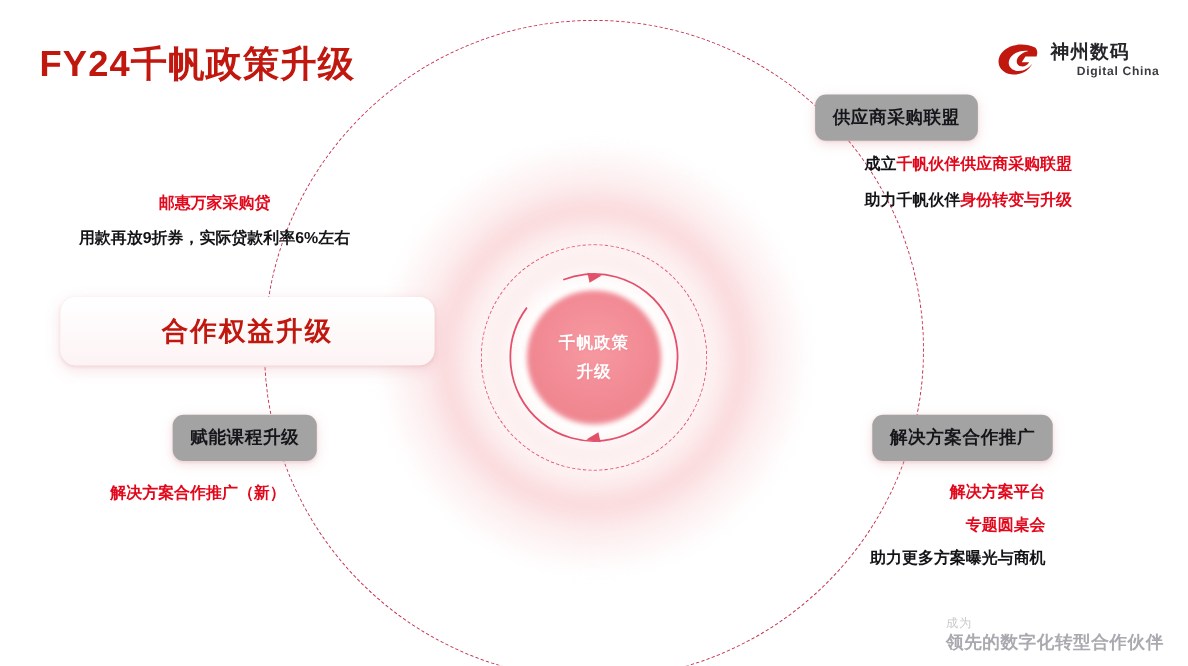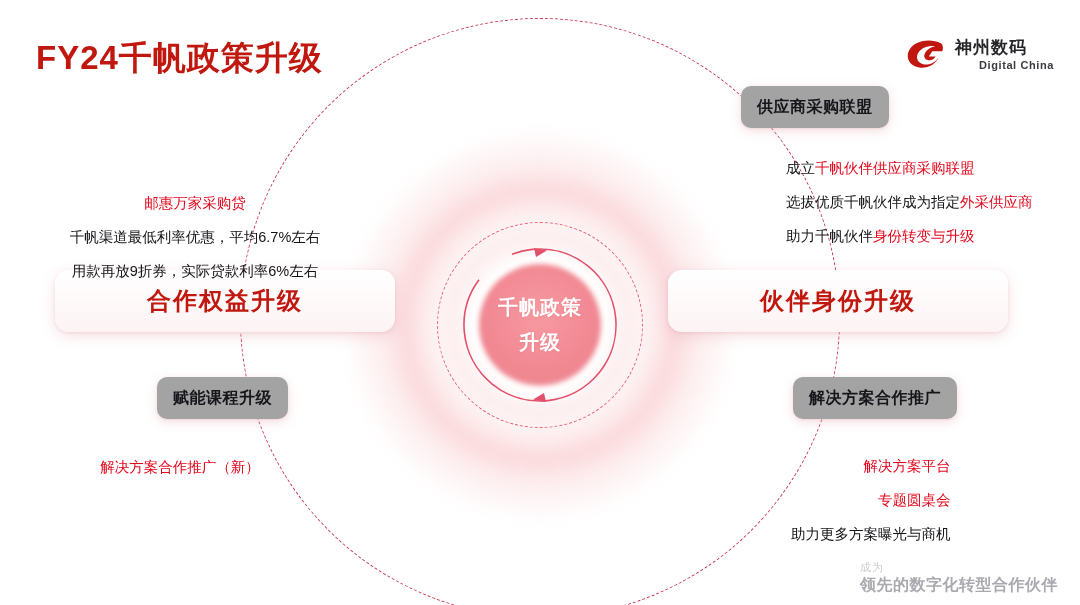--- a/index.html
+++ b/index.html
@@ -77,21 +77,21 @@
   .core-label {
     position: absolute;
     left: 540px; top: 325px;
     width: 160px; height: 90px;
     margin-left: -80px; margin-top: -45px;
     display: flex; flex-direction: column;
     align-items: center; justify-content: center;
     gap: 8px;
     color: #ffffff;
     font-weight: 700;
-    font-size: 20px;
+    font-size: 15px;
     letter-spacing: 1px;
     z-index: 3;
     text-shadow: 0 1px 2px rgba(220,120,130,.35);
   }
 
   
   .page-title {
     position: absolute;
     left: 36px; top: 36px;
     font-size: 33px;
@@ -147,26 +147,25 @@
   }
   .chip-tl { left: 173px; top: 120px; }
   .chip-bl { left: 157px; top: 377px; }
   .chip-tr { left: 741px; top: 86px; }
   .chip-br { left: 793px; top: 377px; }
 
   
   .block { position: absolute; z-index: 4; }
   .line {
     font-size: 14.5px;
-    font-weight: 400;
+    font-weight: 700;
     color: #141418;
     line-height: 1.1;
     margin-bottom: 13px;
     white-space: nowrap;
-    margin-top: 18px;
   }
   .line:last-child { margin-bottom: 0; }
   .line .hl, .line.hl { color: #e2071b; }
   .line.red { color: #e2071b; }
 
   .block-tl { left: 40px; top: 178px; text-align: center; width: 310px; }
   .block-tl .head { margin-bottom: 16px; }
   .block-bl { left: 20px; top: 442px; text-align: center; width: 320px; }
   .block-bl .head { margin-bottom: 17px; }
   .block-tr { left: 786px; top: 143px; text-align: left; }
@@ -216,44 +215,39 @@
     <svg class="brand-mark" viewBox="0 0 50 40">
       <path d="M44 6 C32 0 14 2 7 13 C1 22 6 33 18 35 C28 36.6 38 31 41 23 C37.5 29 30 32.6 23 31 C16 29.4 13.6 23 17 17.4 C20.6 11.6 29 8.4 37 9.6 C31.6 10.8 27 13.6 25 17.6 C23 21.6 24.6 25.4 28.6 26.2 C32.2 27 36 25 37.6 21.8 L29.6 21.8 L33.6 15.6 L45.6 15.6 C47 12 46.6 8.2 44 6 Z" fill="#c0170f"></path>
     </svg>
     <div class="brand-text">
       <span class="brand-cn">神州数码</span>
       <span class="brand-en">Digital China</span>
     </div>
   </div>
 
   <div class="pill pill-left">合作权益升级</div>
-  <div class="pill pill-right">伙伴身份升级</div>
 
   <div class="chip chip-bl">赋能课程升级</div>
   <div class="chip chip-tr">供应商采购联盟</div>
   <div class="chip chip-br">解决方案合作推广</div>
 
   <div class="block block-tl">
     <div class="line red head">邮惠万家采购贷</div>
-    <div class="line">千帆渠道最低利率优惠，平均6.7%左右</div>
     <div class="line">用款再放9折券，实际贷款利率6%左右</div>
   </div>
 
   <div class="block block-bl">
     <div class="line red head">解决方案合作推广（新）</div>
   </div>
 
   <div class="block block-tr">
     <div class="line">
       <span>成立</span><span class="hl">千帆伙伴供应商采购联盟</span>
     </div>
     <div class="line">
-      <span>选拔优质千帆伙伴成为指定</span><span class="hl">外采供应商</span>
-    </div>
-    <div class="line">
       <span>助力千帆伙伴</span><span class="hl">身份转变与升级</span>
     </div>
   </div>
 
   <div class="block block-br">
     <div class="line red">解决方案平台</div>
     <div class="line red">专题圆桌会</div>
     <div class="line">助力更多方案曝光与商机</div>
   </div>
 

